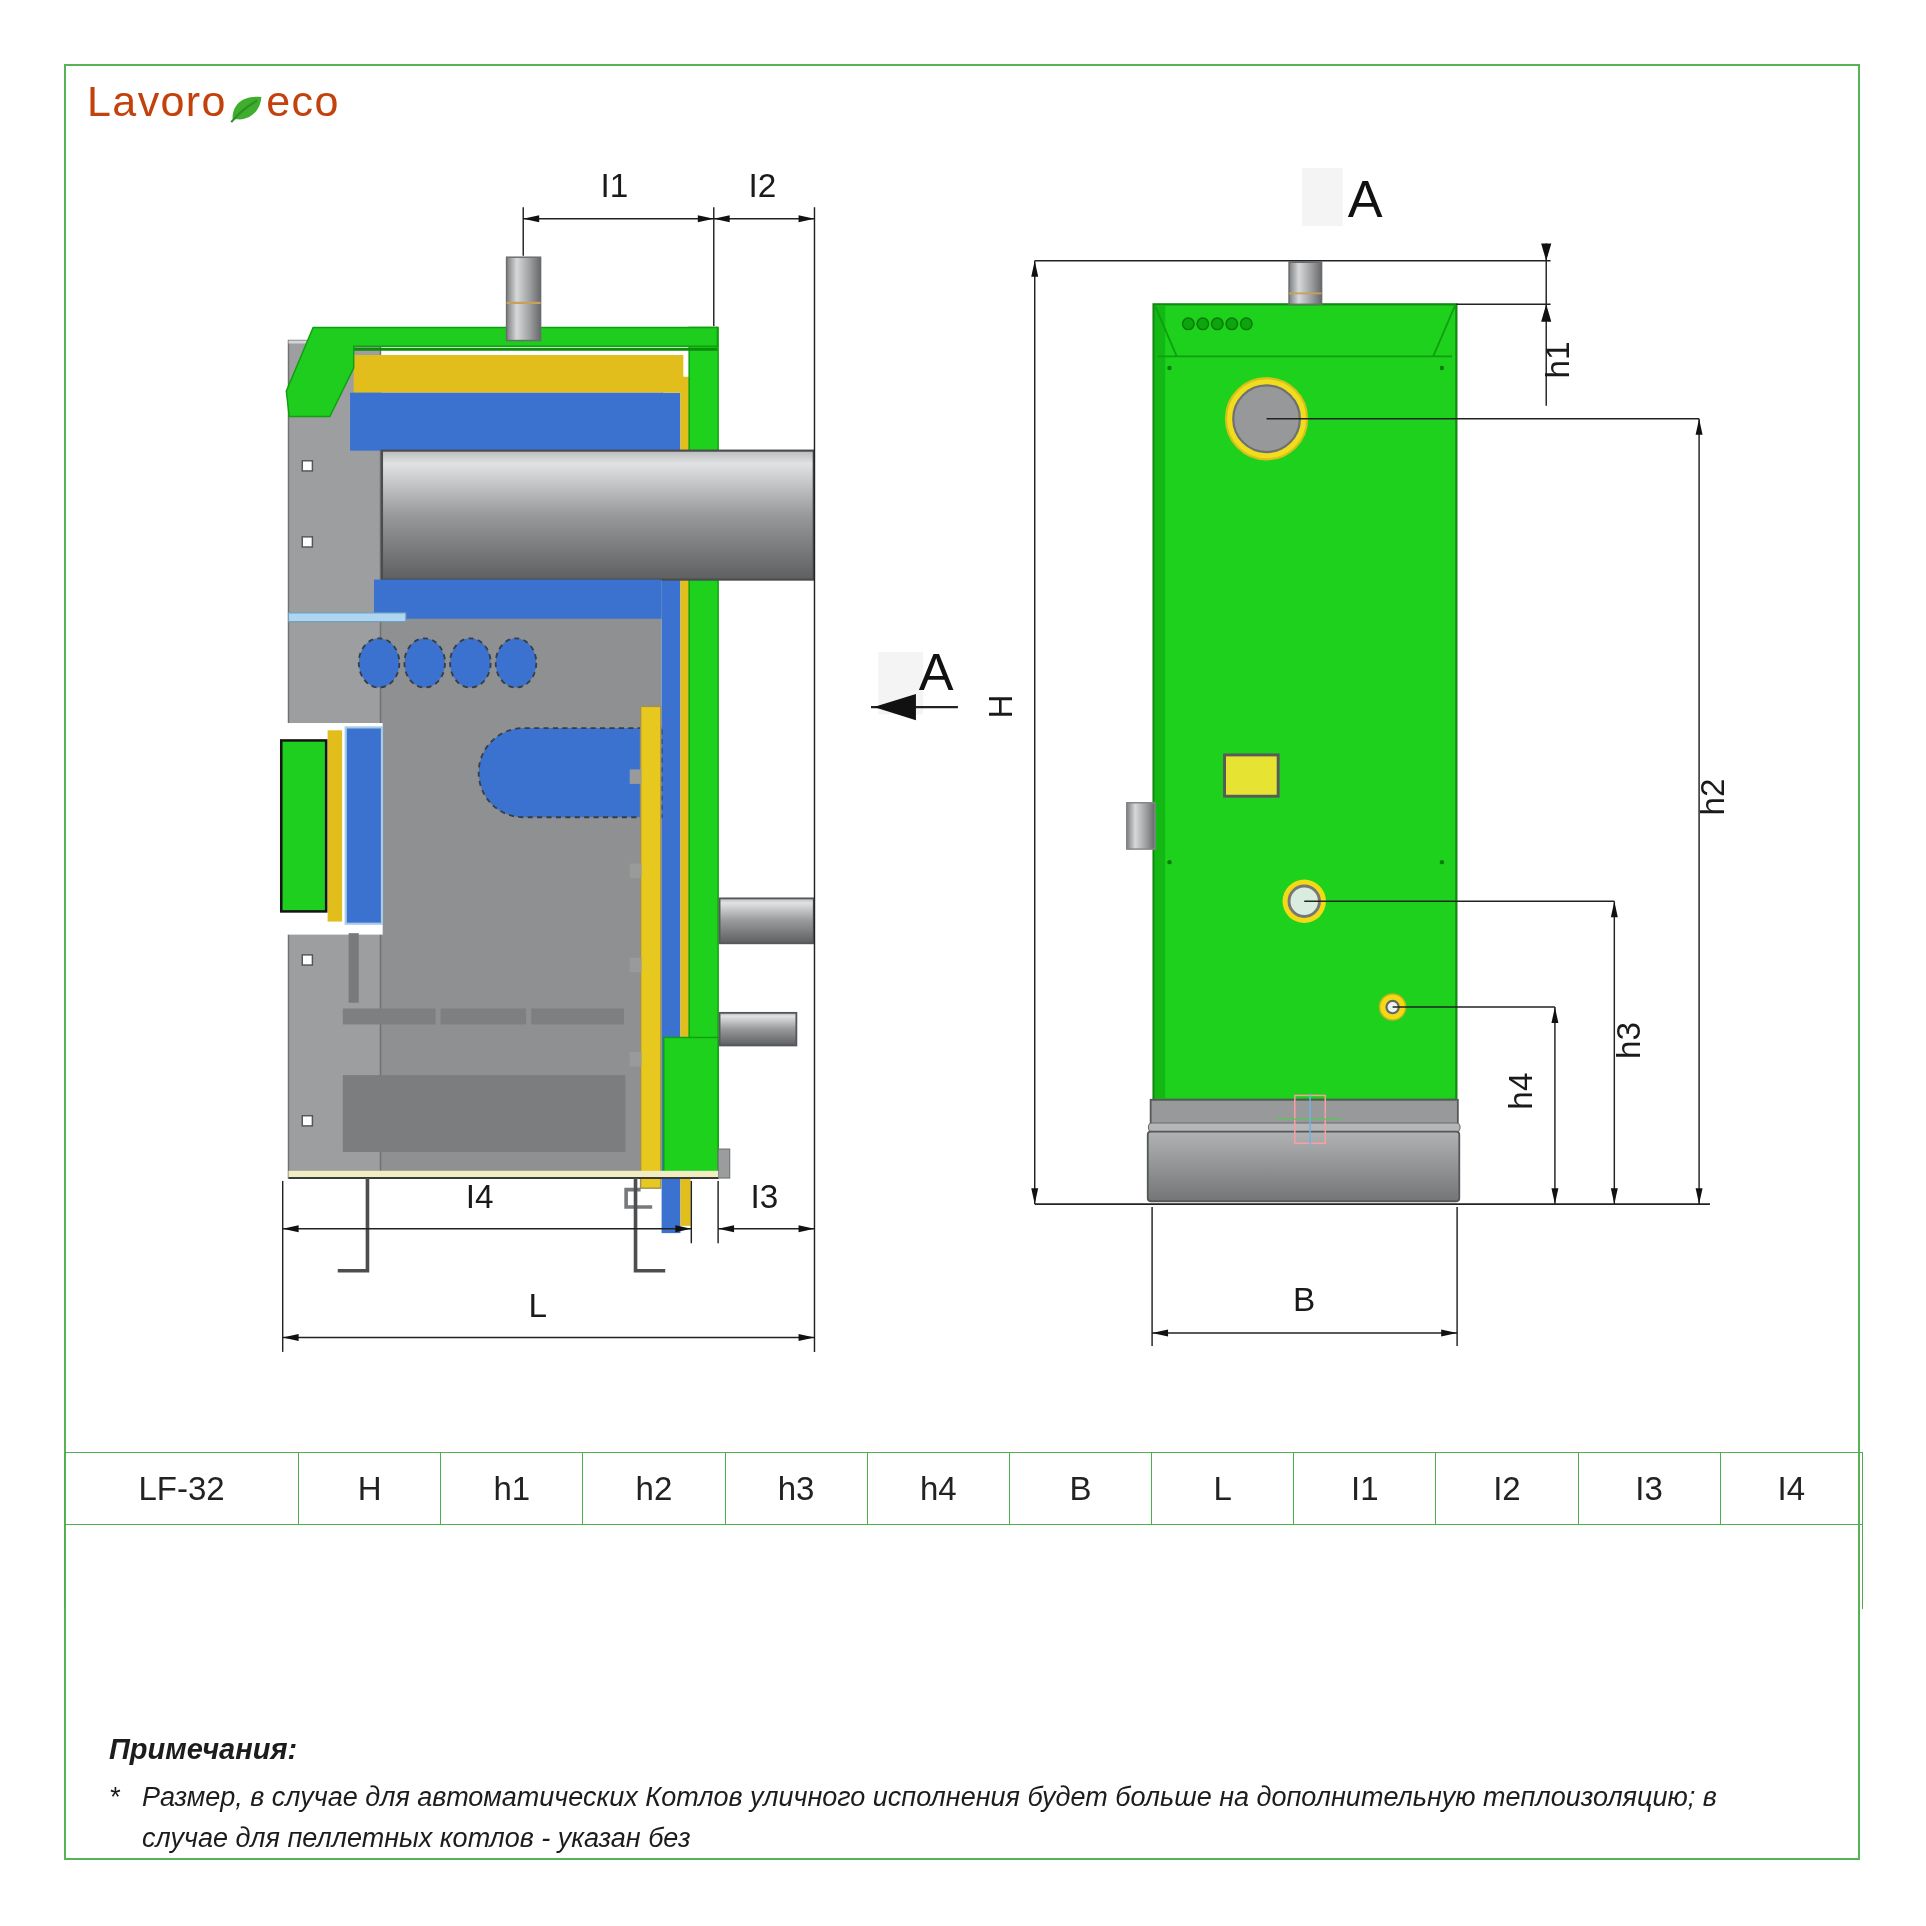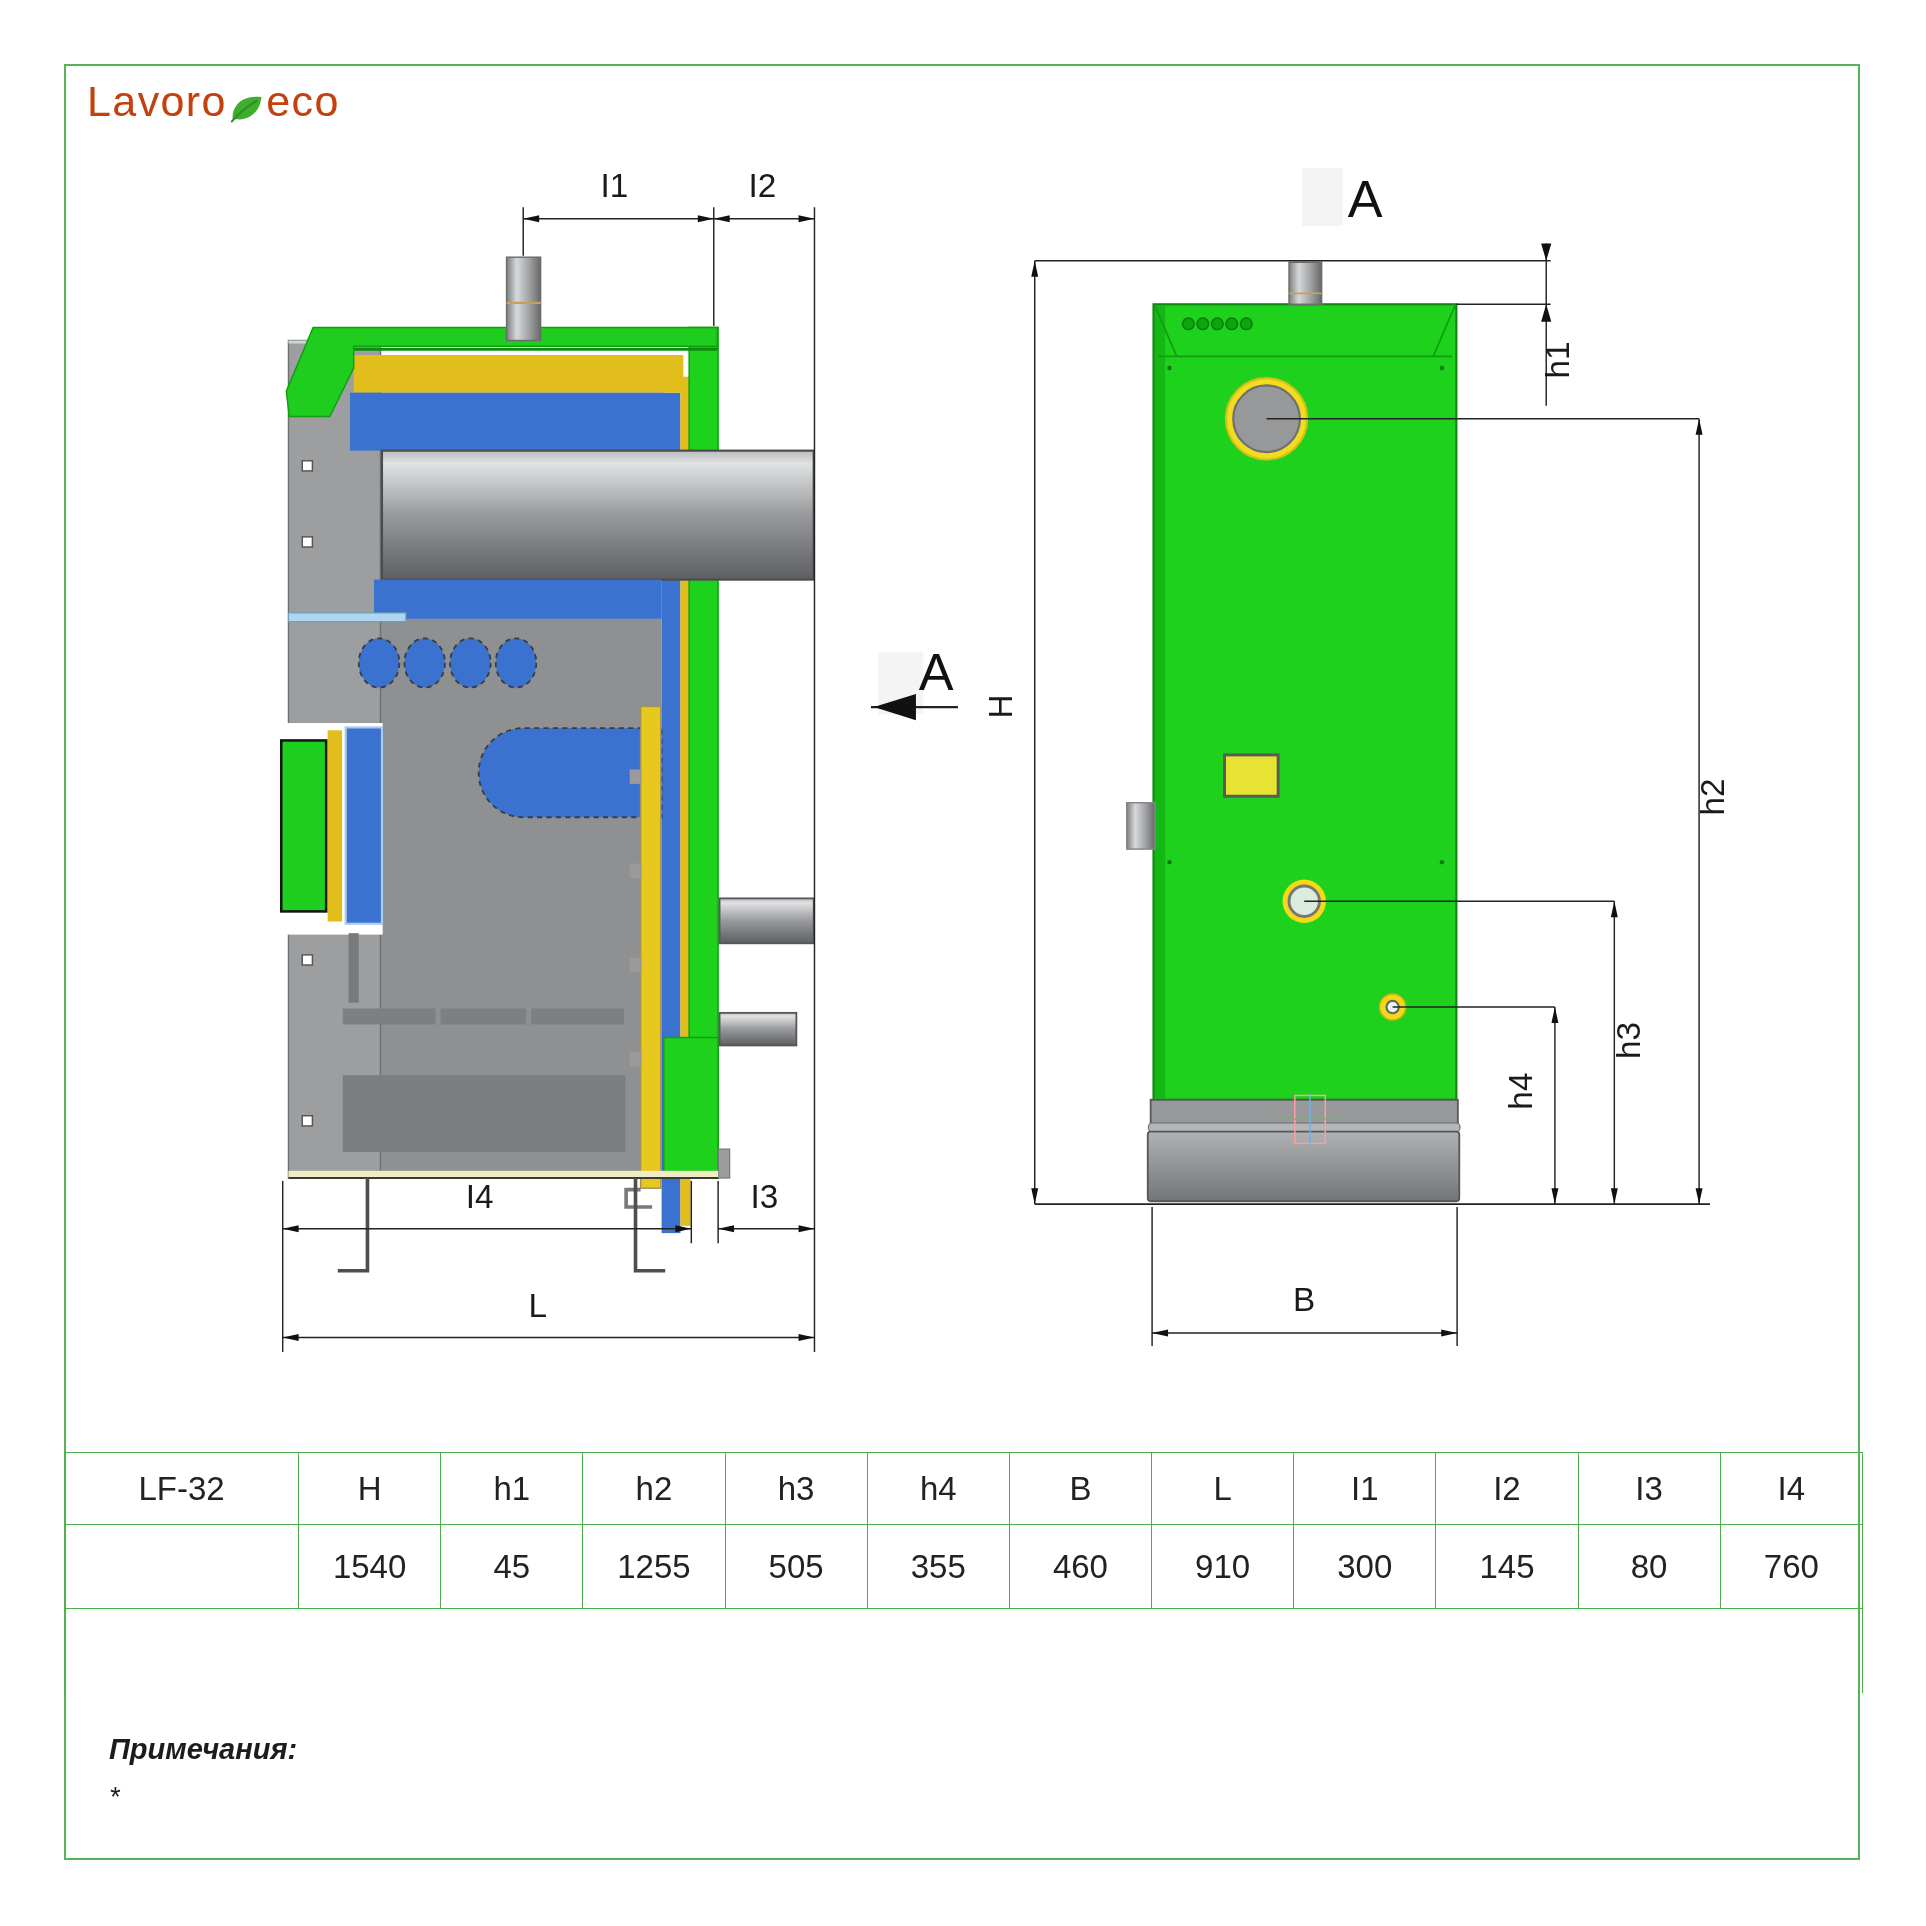--- a/index.html
+++ b/index.html
@@ -256,42 +256,29 @@
         <td>h2</td>
         <td>h3</td>
         <td>h4</td>
         <td>B</td>
         <td>L</td>
         <td>I1</td>
         <td>I2</td>
         <td>I3</td>
         <td>I4</td>
       </tr>
-      <tr class="rv">
-        <td></td>
-        <td>1540</td>
-        <td>45</td>
-        <td>1255</td>
-        <td>505</td>
-        <td>355</td>
-        <td>460</td>
-        <td>910</td>
-        <td>300</td>
-        <td>145</td>
-        <td>80</td>
-        <td>760</td>
-      </tr>
       <tr class="cont">
         <td colspan="12"></td>
       </tr>
     </tbody>
   </table>
 
   <div class="notes">
     <div class="title">Примечания:</div>
     <div class="note-row">
       <span class="star">*</span>
       <div class="body">
+        <span>Размер, в случае для автоматических Котлов уличного исполнения будет больше на дополнительную теплоизоляцию; в случае для пеллетных котлов - указан без</span>
       </div>
     </div>
   </div>
 </div>
 
 
 </body></html>

